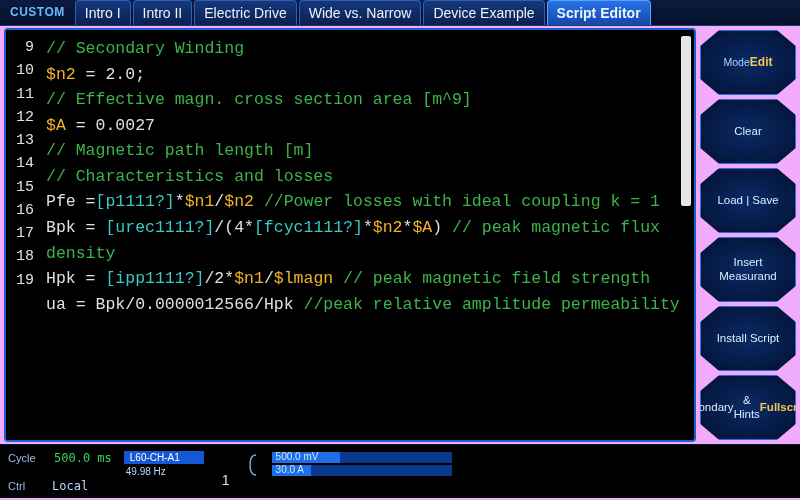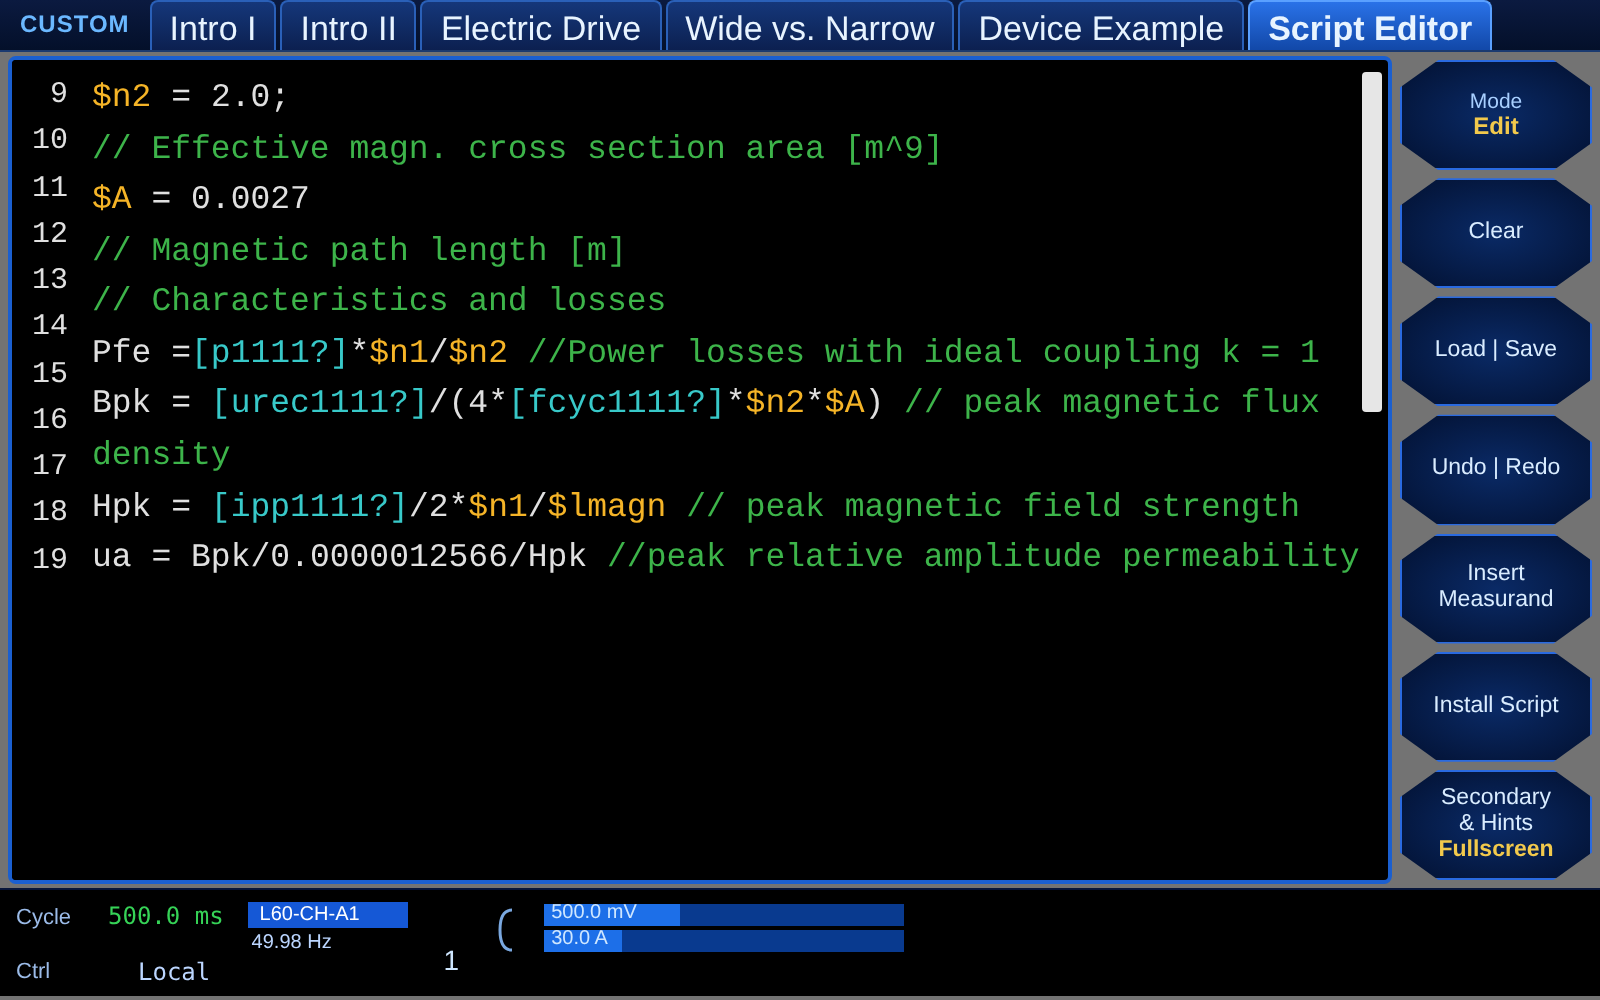--- a/index.html
+++ b/index.html
@@ -1,22 +1,22 @@
 <!DOCTYPE html>
 <html><head>
 <meta charset="utf-8">
 <style>
   * { box-sizing: border-box; margin: 0; padding: 0; }
   html, body { width: 800px; height: 500px; background:#000; font-family: "Segoe UI", Arial, sans-serif; overflow:hidden; }
-  .root { width:800px; height:500px; background:#737373; position:relative; }
+  .root { width:800px; height:500px; background:#f0abfc; position:relative; }
 
   
   .tabbar { display:flex; align-items:stretch; height:26px; background:linear-gradient(#0b1a40,#04102a); border-bottom:1px solid #1a3a70; }
   .tabbar .custom { color:#6bb8ff; font-weight:bold; font-size:12px; padding:5px 10px 0 10px; letter-spacing:0.5px; }
-  .tab { font-size:17px; color:#e8f4ff; padding:4px 9px 0 9px; background:linear-gradient(#15377a,#0c2050); border:1px solid #2a60b8; border-bottom:none; border-radius:4px 4px 0 0; margin-right:2px; cursor:pointer; }
+  .tab { font-size:14px; color:#e8f4ff; padding:4px 9px 0 9px; background:linear-gradient(#15377a,#0c2050); border:1px solid #2a60b8; border-bottom:none; border-radius:4px 4px 0 0; margin-right:2px; cursor:pointer; }
   .tab.active { background:linear-gradient(#2a72e8,#1248a8); border-color:#5aa0ff; font-weight:bold; }
   
   
   .main { display:flex; height:418px; }
   
   
   .editor-wrap { flex:1; border:2px solid #1a5fd0; border-radius:4px; margin:2px 2px 2px 4px; background:#000; position:relative; overflow:hidden; }
   .editor { display:flex; font-family: Consolas, "Courier New", monospace; font-size:16.5px; line-height:1.55; height:100%; }
   .gutter { width:34px; background:#000; color:#e0e0e0; text-align:right; padding:6px 6px 0 0; font-size:15px; }
   .gutter div { line-height:1.55; }
@@ -26,21 +26,21 @@
   .c-var     { color:#f5b427; }
   .c-op      { color:#e0e0e0; }
   .c-num     { color:#e0e0e0; }
   .c-ident   { color:#e0e0e0; }
   .c-bracket { color:#38c9c9; }
   .scrollbar { position:absolute; right:3px; top:6px; bottom:6px; width:10px; }
   .scrollthumb { position:absolute; top:0; width:10px; height:170px; background:#e6e6e6; border-radius:2px; }
 
   
   .softkeys { width:102px; display:flex; flex-direction:column; gap:4px; padding:4px 4px 4px 2px; }
-  .softkey { flex:1; background:radial-gradient(ellipse at center,#0a2a66 0%,#04163c 80%); border:1px solid #2a6ae0; color:#d9ecff; font-size:11.5px; display:flex; flex-direction:column; align-items:center; justify-content:center; text-align:center; cursor:pointer;
+  .softkey { flex:1; background:radial-gradient(ellipse at center,#0a2a66 0%,#04163c 80%); border:1px solid #2a6ae0; color:#d9ecff; font-size:11.5px; display:flex; align-items:center; justify-content:center; text-align:center; cursor:pointer;
     clip-path: polygon(20% 0, 80% 0, 100% 25%, 100% 75%, 80% 100%, 20% 100%, 0 75%, 0 25%);
     padding:2px 4px; line-height:1.15; }
   .softkey .lbl-top { font-size:10.5px; color:#a8cfff; }
   .softkey .lbl-main { color:#f2c94c; font-weight:600; font-size:12px; }
   .softkey.multi .row { display:block; }
 
   
   .status { height:54px; background:#000; color:#bcd6ff; font-size:11px; display:flex; align-items:flex-start; padding:6px 8px 0 8px; gap:12px; border-top:1px solid #08163a; }
   .status .col1 { width:40px; color:#9bbbe8; }
   .status .cycle-val { color:#36d357; font-family:Consolas,monospace; font-size:12px; white-space:nowrap; }
@@ -77,20 +77,21 @@
             <div>12</div>
             <div>13</div>
             <div>14</div>
             <div>15</div>
             <div>16</div>
             <div>17</div>
             <div>18</div>
             <div>19</div>
           </div>
       <div class="code" id="code">
+            <div class="ln"><span class="c-comment">// Secondary Winding</span></div>
             <div class="ln"><span class="c-var">$n2</span><span class="c-op"> = </span><span class="c-num">2.0</span><span class="c-op">;</span></div>
             <div class="ln"><span class="c-comment">// Effective magn. cross section area [m^9]</span></div>
             <div class="ln"><span class="c-var">$A</span><span class="c-op"> = </span><span class="c-num">0.0027</span></div>
             <div class="ln"><span class="c-comment">// Magnetic path length [m]</span></div>
             <div class="ln"><span class="c-comment">// Characteristics and losses</span></div>
             <div class="ln"><span class="c-ident">Pfe </span><span class="c-op">=</span><span class="c-bracket">[p1111?]</span><span class="c-op">*</span><span class="c-var">$n1</span><span class="c-op">/</span><span class="c-var">$n2</span><span class="c-comment"> //Power losses with ideal coupling k = 1</span></div>
             <div class="ln"><span class="c-ident">Bpk </span><span class="c-op">= </span><span class="c-bracket">[urec1111?]</span><span class="c-op">/(</span><span class="c-num">4</span><span class="c-op">*</span><span class="c-bracket">[fcyc1111?]</span><span class="c-op">*</span><span class="c-var">$n2</span><span class="c-op">*</span><span class="c-var">$A</span><span class="c-op">) </span><span class="c-comment">// peak magnetic flux density</span></div>
             <div class="ln"><span class="c-ident">Hpk </span><span class="c-op">= </span><span class="c-bracket">[ipp1111?]</span><span class="c-op">/</span><span class="c-num">2</span><span class="c-op">*</span><span class="c-var">$n1</span><span class="c-op">/</span><span class="c-var">$lmagn</span><span class="c-comment"> // peak magnetic field strength</span></div>
             <div class="ln"><span class="c-ident">ua </span><span class="c-op">= </span><span class="c-ident">Bpk</span><span class="c-op">/</span><span class="c-num">0.0000012566</span><span class="c-op">/</span><span class="c-ident">Hpk</span><span class="c-comment"> //peak relative amplitude permeability</span></div>
           </div>
@@ -104,43 +105,40 @@
           <span class="lbl-top">Mode</span>
           <span class="lbl-main">Edit</span>
         </div>
         <div class="softkey">
           <span class="">Clear</span>
         </div>
         <div class="softkey">
           <span class="">Load | Save</span>
         </div>
         <div class="softkey">
-          <span class="">Undo | Redo</span>
-        </div>
-        <div class="softkey">
           <span class="">Insert Measurand</span>
         </div>
         <div class="softkey">
           <span class="">Install Script</span>
         </div>
         <div class="softkey multi">
           <span class="row">Secondary</span>
           <span class="row">&amp; Hints</span>
           <span class="row" style="color: rgb(242, 201, 76); font-weight: 600;">Fullscreen</span>
         </div>
       </div>
 </div>
 
 <div class="status">
   <div>
     <div style="display:flex;gap:6px;align-items:baseline">
       <span class="col1">Cycle</span>
       <span class="cycle-val">500.0 ms</span>
     </div>
-    <div style="display:flex;gap:21px;align-items:center;margin-top:14px">
+    <div style="display:flex;gap:4px;align-items:center;margin-top:14px">
       <span class="col1">Ctrl</span>
       <span class="cycle-val" style="color:#bcd6ff">Local</span>
     </div>
   </div>
   <div class="chbox">
     <div class="chlabel">L60-CH-A1</div>
     <div class="chfreq">49.98  Hz</div>
   </div>
   <div class="one">1</div>
   <div style="margin-top:2px">

